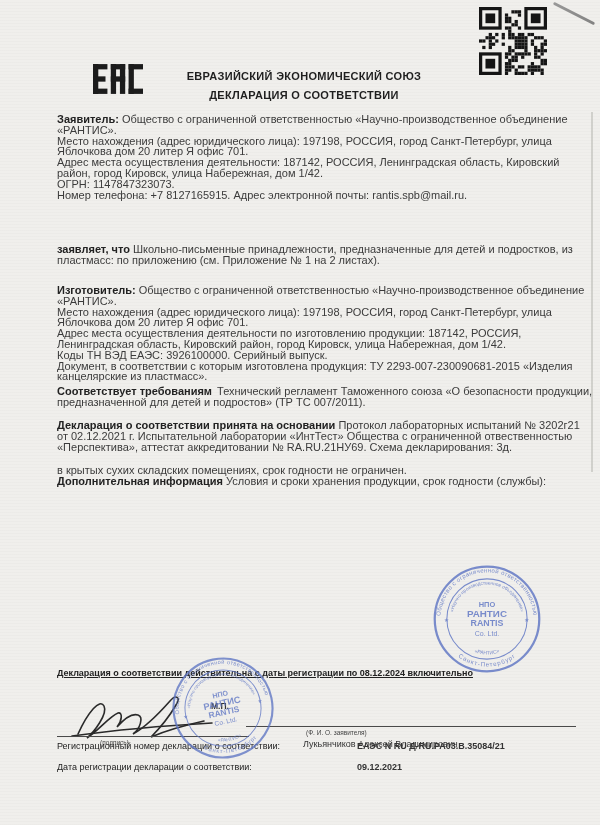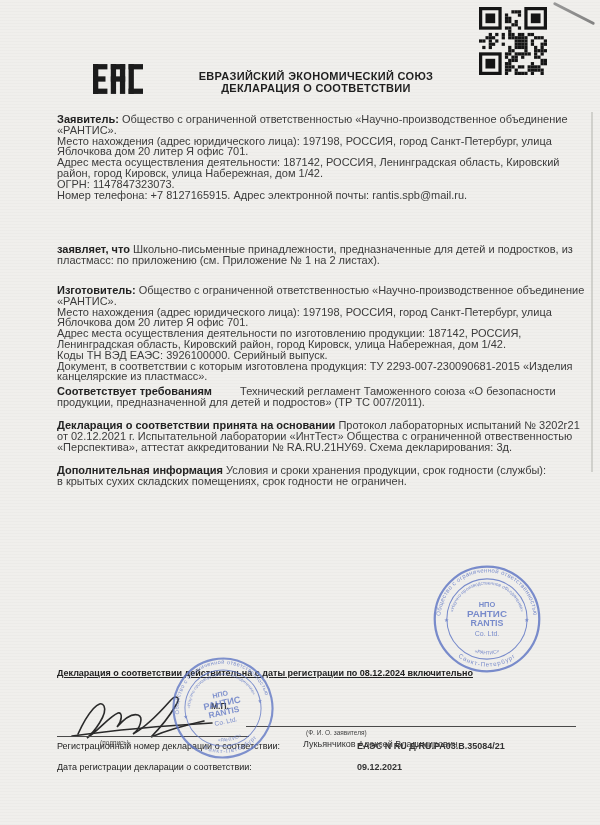--- a/index.html
+++ b/index.html
@@ -9,27 +9,27 @@
     background:#f0efec;
     background-image:repeating-linear-gradient(0deg, rgba(0,0,0,0.015) 0 1px, transparent 1px 3px);
     font-family:"Liberation Sans", sans-serif;
     color:#3b3b3b;
     overflow:hidden;
   }
   .edge-shadow{position:absolute;left:591px;top:112px;width:2px;height:360px;background:#bdbcb8;opacity:.6;}
   .corner-mark{position:absolute;left:551px;top:12px;width:46px;height:3px;background:linear-gradient(90deg,#8a8a8a,#6f6f6f);transform:rotate(27deg);border-radius:2px;opacity:.85;}
   .eac-logo{position:absolute;left:93px;top:58px;width:50px;height:42px;}
   .qr{position:absolute;left:479px;top:7px;width:68px;height:68px;}
-  .titles{position:absolute;left:136px;top:70px;width:360px;text-align:center;color:#1f1f1f;}
+  .titles{position:absolute;left:124px;top:70px;width:360px;text-align:center;color:#1f1f1f;}
   .titles .t1,.titles .t2{font-size:11px;font-weight:bold;letter-spacing:.3px;}
-  .titles .t2{}
+  .titles .t2{margin-top:7px;}
   .body-text{font-size:11px;line-height:10.8px;}
   .sec{position:absolute;left:57px;width:536px;}
   .sec b{color:#222;}
-  .lbl-gap{margin-right:25px;}
+  .lbl-gap{margin-right:2px;}
   .validity{position:absolute;left:57px;top:668px;width:536px;font-size:9px;font-weight:bold;color:#222;text-decoration:underline;}
   .sig-svg{position:absolute;left:68px;top:690px;width:148px;height:52px;}
   .sig-line{position:absolute;left:57px;top:736px;width:192px;border-top:1.3px solid #4a4a4a;}
   .sig-caption{position:absolute;left:100px;top:739px;font-size:6.5px;color:#444;}
   .mp{position:absolute;left:211px;top:701px;font-size:8.5px;font-weight:bold;color:#333;}
   .fio-name{position:absolute;left:303px;top:739px;font-size:9px;color:#333;}
   .fio-line{position:absolute;left:246px;top:726px;width:330px;border-top:1.3px solid #4a4a4a;}
   .fio-caption{position:absolute;left:306px;top:729px;font-size:6.5px;color:#444;}
   .reg-row{position:absolute;left:57px;width:536px;font-size:9px;}
   .reg-row .lab{font-weight:normal;color:#222;}
@@ -232,22 +232,22 @@
 
   <div class="sec body-text" style="top:386px">
     <b class="lbl-gap">Соответствует требованиям</b> <span>Технический регламент Таможенного союза «О безопасности продукции, предназначенной для детей и подростов» (ТР ТС 007/2011).</span>
   </div>
 
   <div class="sec body-text" style="top:420px">
     <b>Декларация о соответствии принята на основании</b> <span>Протокол лабораторных испытаний № 3202г21 от 02.12.2021 г. Испытательной лаборатории «ИнтТест» Общества с ограниченной отвественностью «Перспектива», аттестат аккредитовании № RA.RU.21НУ69. Схема декларирования: 3д.</span>
   </div>
 
   <div class="sec body-text" style="top:465px">
+    <div>в крытых сухих складских помещениях, срок годности не ограничен.</div>
     <div><b>Дополнительная информация</b> <span>Условия и сроки хранения продукции, срок годности (службы):</span></div>
-    <div>в крытых сухих складских помещениях, срок годности не ограничен.</div>
   </div>
 
   <div class="validity">Декларация о соответствии действительна с даты регистрации по 08.12.2024 включительно</div>
 
   <div class="sig-svg">
     <svg viewBox="0 0 148 55" width="148" height="55" aria-hidden="true">
       <g fill="none" stroke="#2a2a2a" stroke-width="1.6" stroke-linecap="round">
         <path d="M 10,44 C 20,22 32,8 36,16 C 40,24 26,42 19,48 C 31,40 42,26 50,23 C 55,22 54,31 49,37 C 56,29 64,23 70,25 C 76,27 72,39 65,44 C 78,37 94,20 102,11 C 108,4 113,7 108,15 C 101,27 91,39 83,47 C 97,41 118,35 136,31"></path>
         <path d="M 4,46 C 40,41 90,36 144,33"></path>
       </g>

